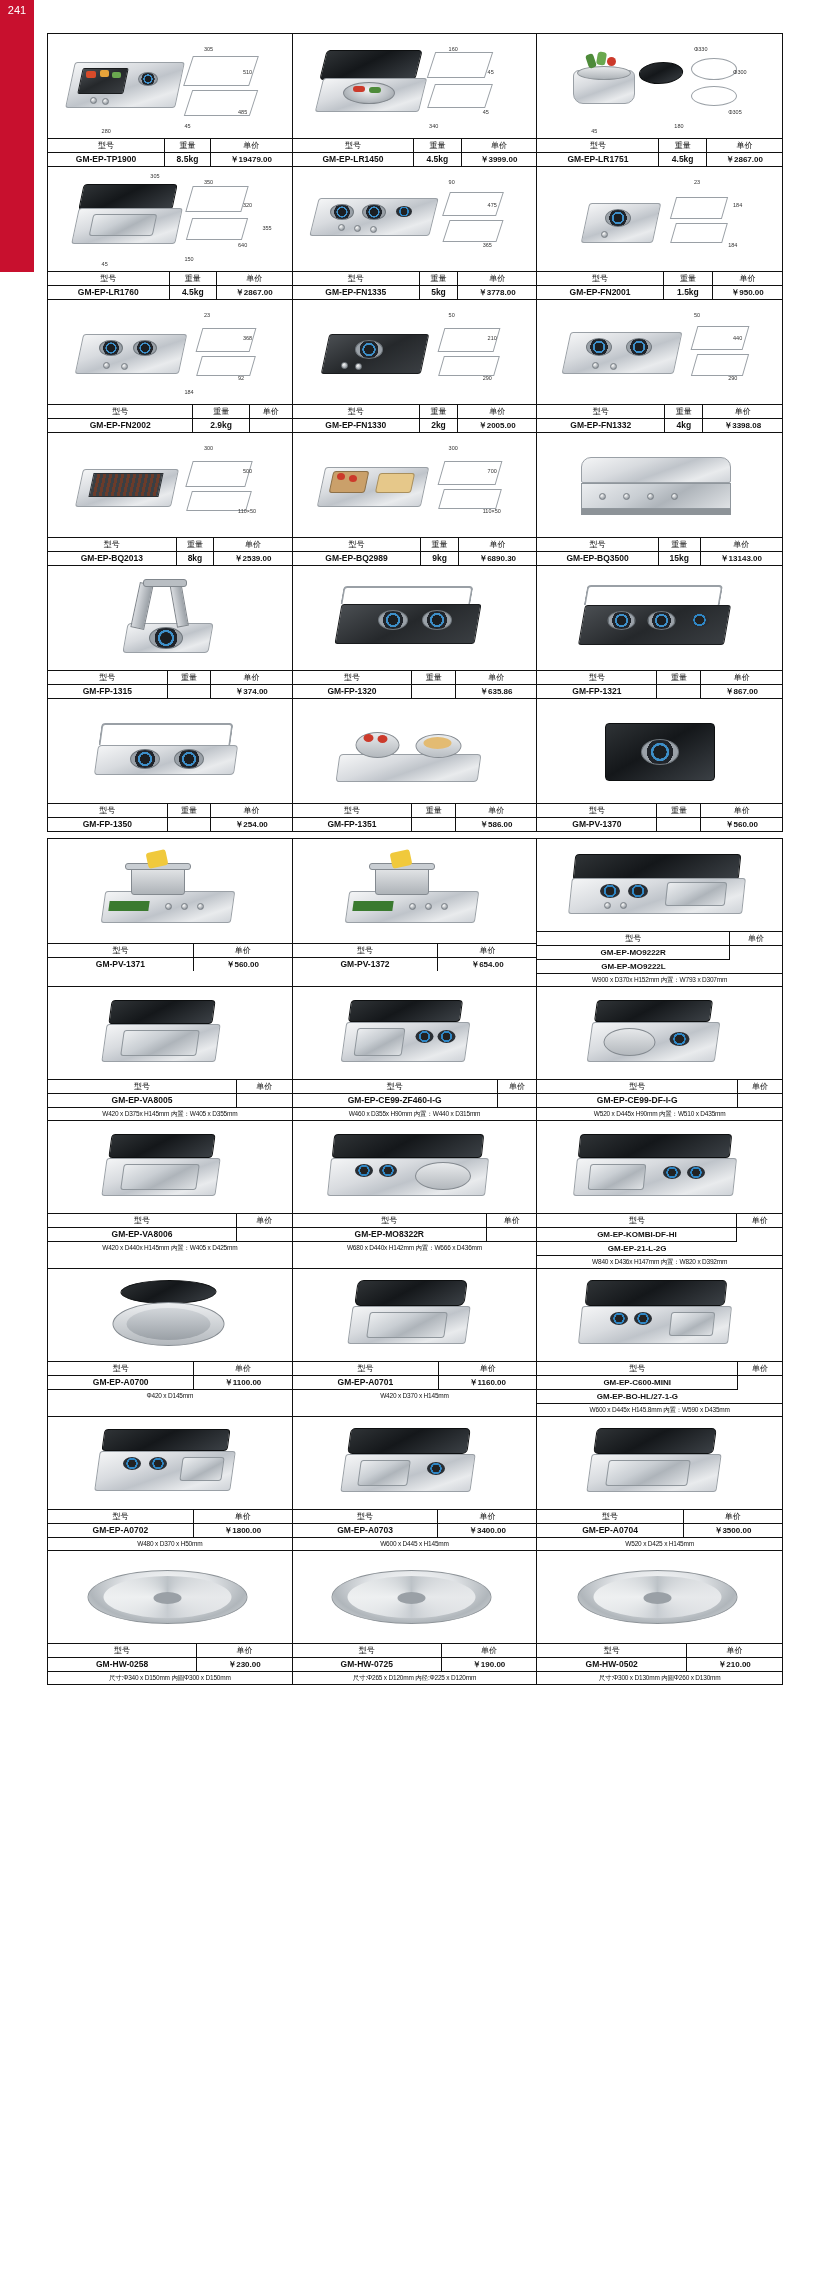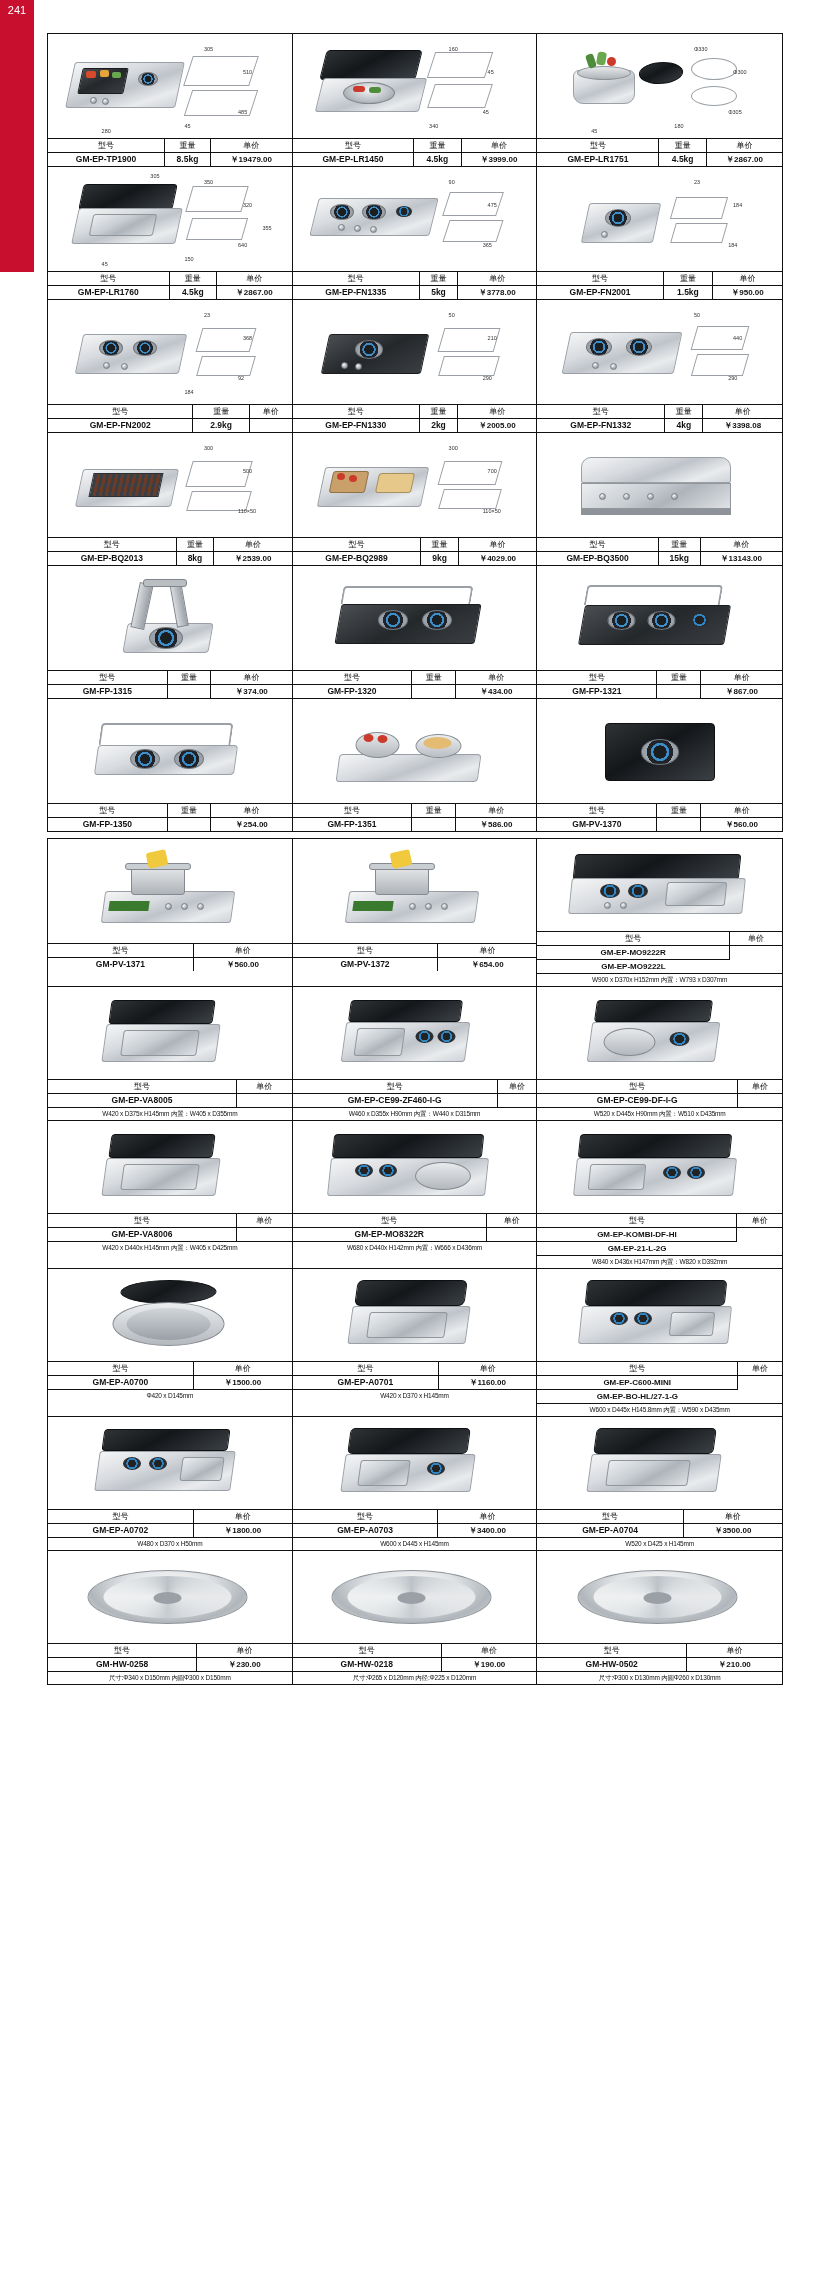--- a/index.html
+++ b/index.html
@@ -472,21 +472,21 @@
         <table class="spec">
           <tbody>
             <tr class="hdr">
               <td>型号</td>
               <td>重量</td>
               <td>单价</td>
             </tr>
             <tr class="modelrow">
               <td class="m val">GM-EP-BQ2989</td>
               <td class="val">9kg</td>
-              <td class="price">￥4029.00</td>
+              <td class="price">￥6890.30</td>
             </tr>
           </tbody>
         </table>
       </div>
       <div class="cell">
         <div class="imgbox tall">
           <div class="prod" style="width:170px;height:76px;">
             <div class="steel" style="position:absolute;left:6px;top:10px;width:150px;height:26px;border-radius:10px 10px 2px 2px;"></div>
             <div class="steel2" style="position:absolute;left:6px;top:36px;width:150px;height:26px;"></div>
             <div class="knob" style="left:24px;top:46px;"></div>
@@ -548,21 +548,21 @@
         <table class="spec">
           <tbody>
             <tr class="hdr">
               <td>型号</td>
               <td>重量</td>
               <td>单价</td>
             </tr>
             <tr class="modelrow">
               <td class="m val">GM-FP-1320</td>
               <td class="val"></td>
-              <td class="price">￥434.00</td>
+              <td class="price">￥635.86</td>
             </tr>
           </tbody>
         </table>
       </div>
       <div class="cell">
         <div class="imgbox tall">
           <div class="prod" style="width:165px;height:78px;">
             <div class="dark" style="position:absolute;left:4px;top:26px;width:146px;height:40px;border-radius:3px;transform:skewX(-10deg);"></div>
             <div class="burner" style="position:absolute;left:30px;top:32px;width:28px;height:19px;"></div>
             <div class="burner" style="position:absolute;left:70px;top:32px;width:28px;height:19px;"></div>
@@ -908,21 +908,21 @@
           </div>
         </div>
         <table class="spec">
           <tbody>
             <tr class="hdr">
               <td>型号</td>
               <td>单价</td>
             </tr>
             <tr class="modelrow">
               <td class="m val">GM-EP-A0700</td>
-              <td class="price">￥1500.00</td>
+              <td class="price">￥1100.00</td>
             </tr>
             <tr class="dimrow">
               <td colspan="2">Φ420 x D145mm</td>
             </tr>
           </tbody>
         </table>
       </div>
       <div class="cell">
         <div class="imgbox">
           <div class="prod" style="width:140px;height:70px;">
@@ -1083,21 +1083,21 @@
             <div style="position:absolute;left:66px;top:28px;width:28px;height:12px;border-radius:50%;background:#9aa0a6;"></div>
           </div>
         </div>
         <table class="spec">
           <tbody>
             <tr class="hdr">
               <td>型号</td>
               <td>单价</td>
             </tr>
             <tr class="modelrow">
-              <td class="m val">GM-HW-0218</td>
+              <td class="m val">GM-HW-0725</td>
               <td class="price">￥190.00</td>
             </tr>
             <tr class="dimrow">
               <td colspan="2">尺寸:Φ265 x D120mm  内径:Φ225 x D120mm</td>
             </tr>
           </tbody>
         </table>
       </div>
       <div class="cell row-last">
         <div class="imgbox">

